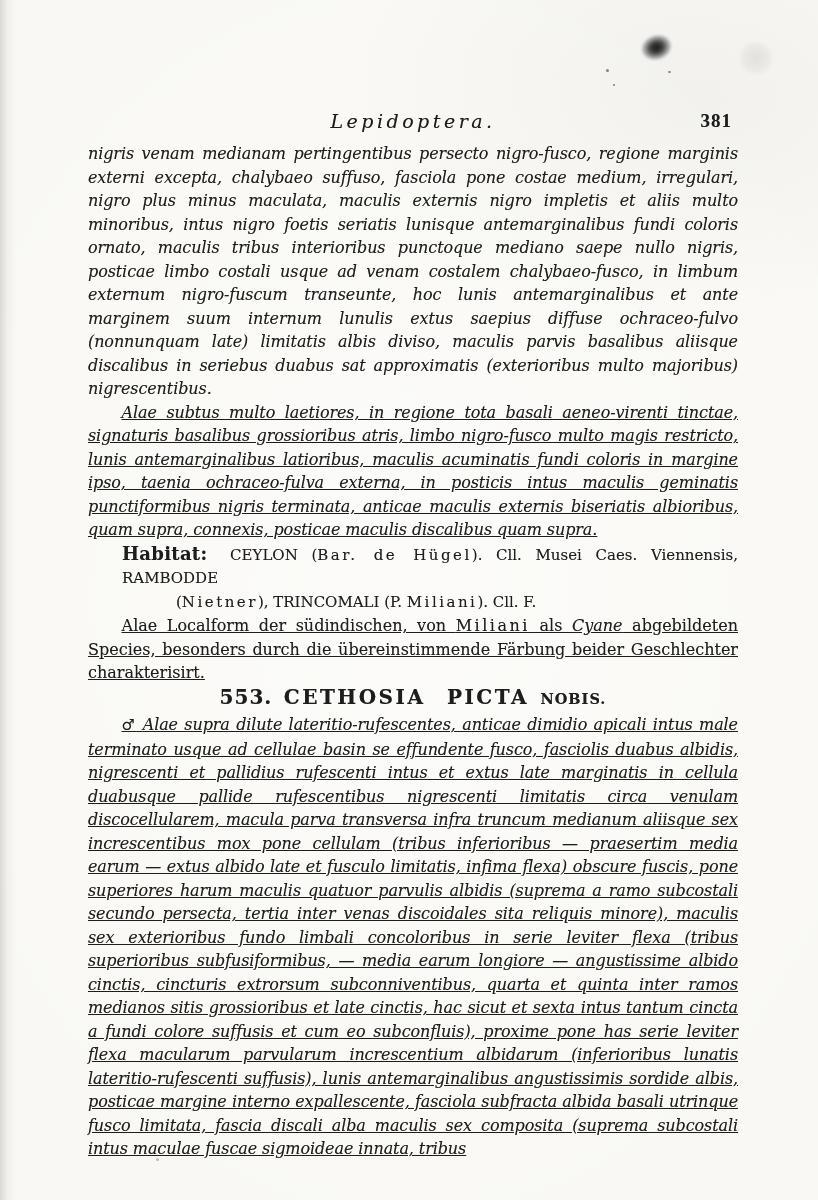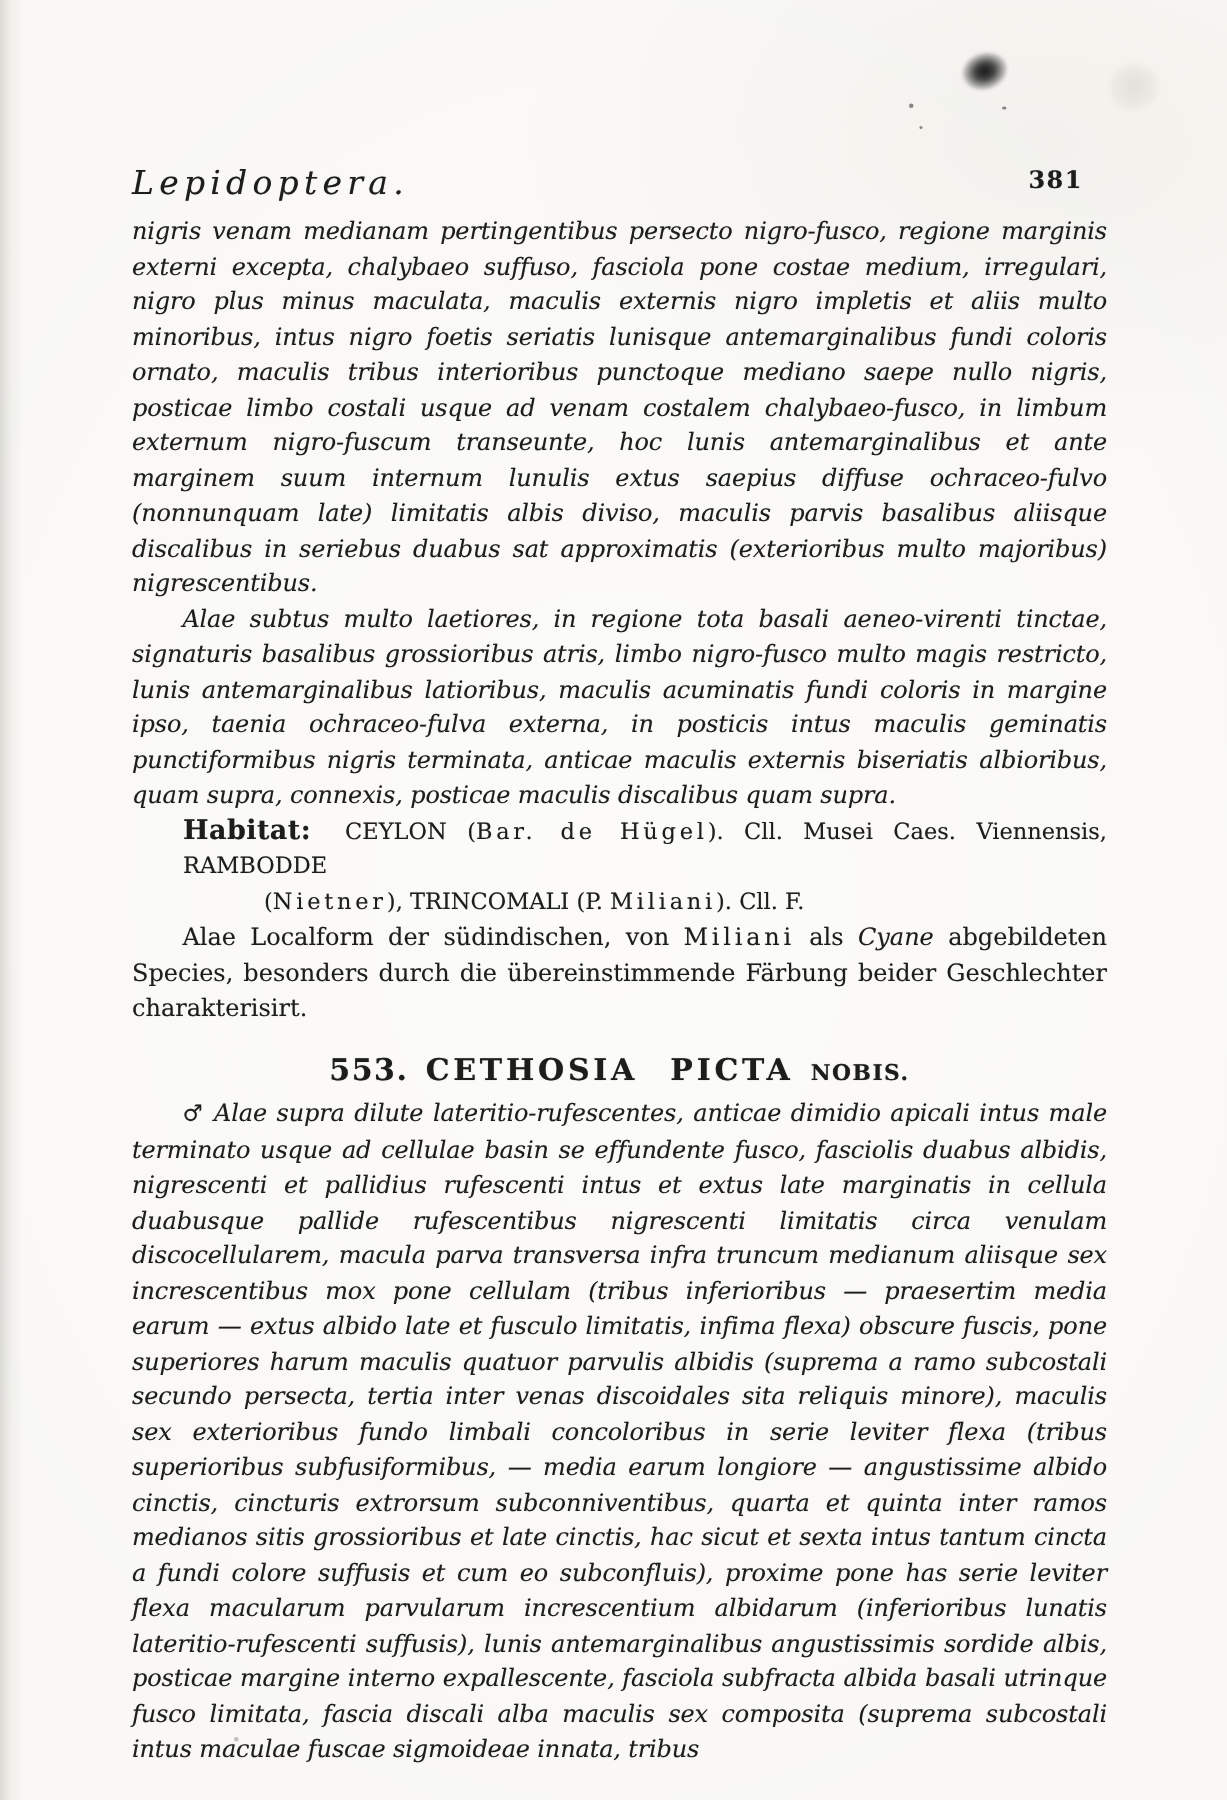--- a/index.html
+++ b/index.html
@@ -41,58 +41,59 @@
   .speck.s1 { left: 606px; top: 69px; width: 3px; height: 3px; }
   .speck.s2 { left: 668px; top: 71px; width: 3px; height: 2px; }
   .speck.s3 { left: 613px; top: 84px; width: 2px; height: 2px; }
   .speck.s4 { left: 156px; top: 1158px; width: 3px; height: 3px; opacity: .5; }
 
   
   .running-head {
     position: absolute; top: 110px; left: 88px; width: 650px; height: 26px;
   }
   .head-title {
-    display: block; text-align: left;
-    font-style: italic; font-size: 22px; letter-spacing: 3.5px;
+    display: block; text-align: center;
+    font-style: italic; font-size: 19px; letter-spacing: 3.5px;
     text-shadow: 0 0 0.5px rgba(30,30,28,0.45);
   }
   .page-number {
-    position: absolute; right: 16px; top: 0;
-    font-size: 16px; font-weight: bold; letter-spacing: 1px;
+    position: absolute; right: 6px; top: 0;
+    font-size: 19px; font-weight: bold; letter-spacing: 1px;
     text-shadow: 0 0 0.5px rgba(30,30,28,0.45);
+    font-family: Liberation Serif, serif;
   }
 
   
   .text-block {
     position: absolute; top: 142px; left: 88px; width: 650px;
     font-size: 16px; line-height: 23.5px;
     text-shadow: 0 0 0.5px rgba(30,30,28,0.40);
   }
   .text-block p { margin: 0; text-align: justify; }
   .lat { font-style: italic; letter-spacing: -0.1px; }
   .roman { font-style: normal; }
-  .indent { text-indent: 2.1em; }
+  .indent { text-indent: 2.1em; text-decoration: underline; }
   .noindent { text-indent: 0; }
 
   
   .habitat { font-style: normal; font-size: 15px; }
   .hab-line1 {
     padding-left: 34px;
     text-align: justify; text-align-last: justify;
     white-space: normal;
   }
   .hab-label { font-weight: bold; font-size: 18px; letter-spacing: 0.3px; }
   .hab-gap { display: inline-block; width: 9px; }
   .hab-line2 { padding-left: 88px; }
   .sperr { letter-spacing: 2.5px; }
   .ital { font-style: italic; }
 
   
   .species-heading {
-    margin: 18px 0 3px; text-align: center;
+    margin: 1px 0 3px; text-align: center;
     font-weight: bold; font-style: normal; font-size: 20px;
     letter-spacing: 0.5px;
     text-shadow: 0 0 0.6px rgba(20,20,18,0.5);
   }
   .species-heading .num { letter-spacing: 1px; }
   .species-heading .sp-title { letter-spacing: 2.5px; word-spacing: 12px; margin: 0 4px; }
   .species-heading .auth { font-size: 14.5px; letter-spacing: 1px; }
 
   .sex { font-style: normal; font-size: 15px; }
 </style>

